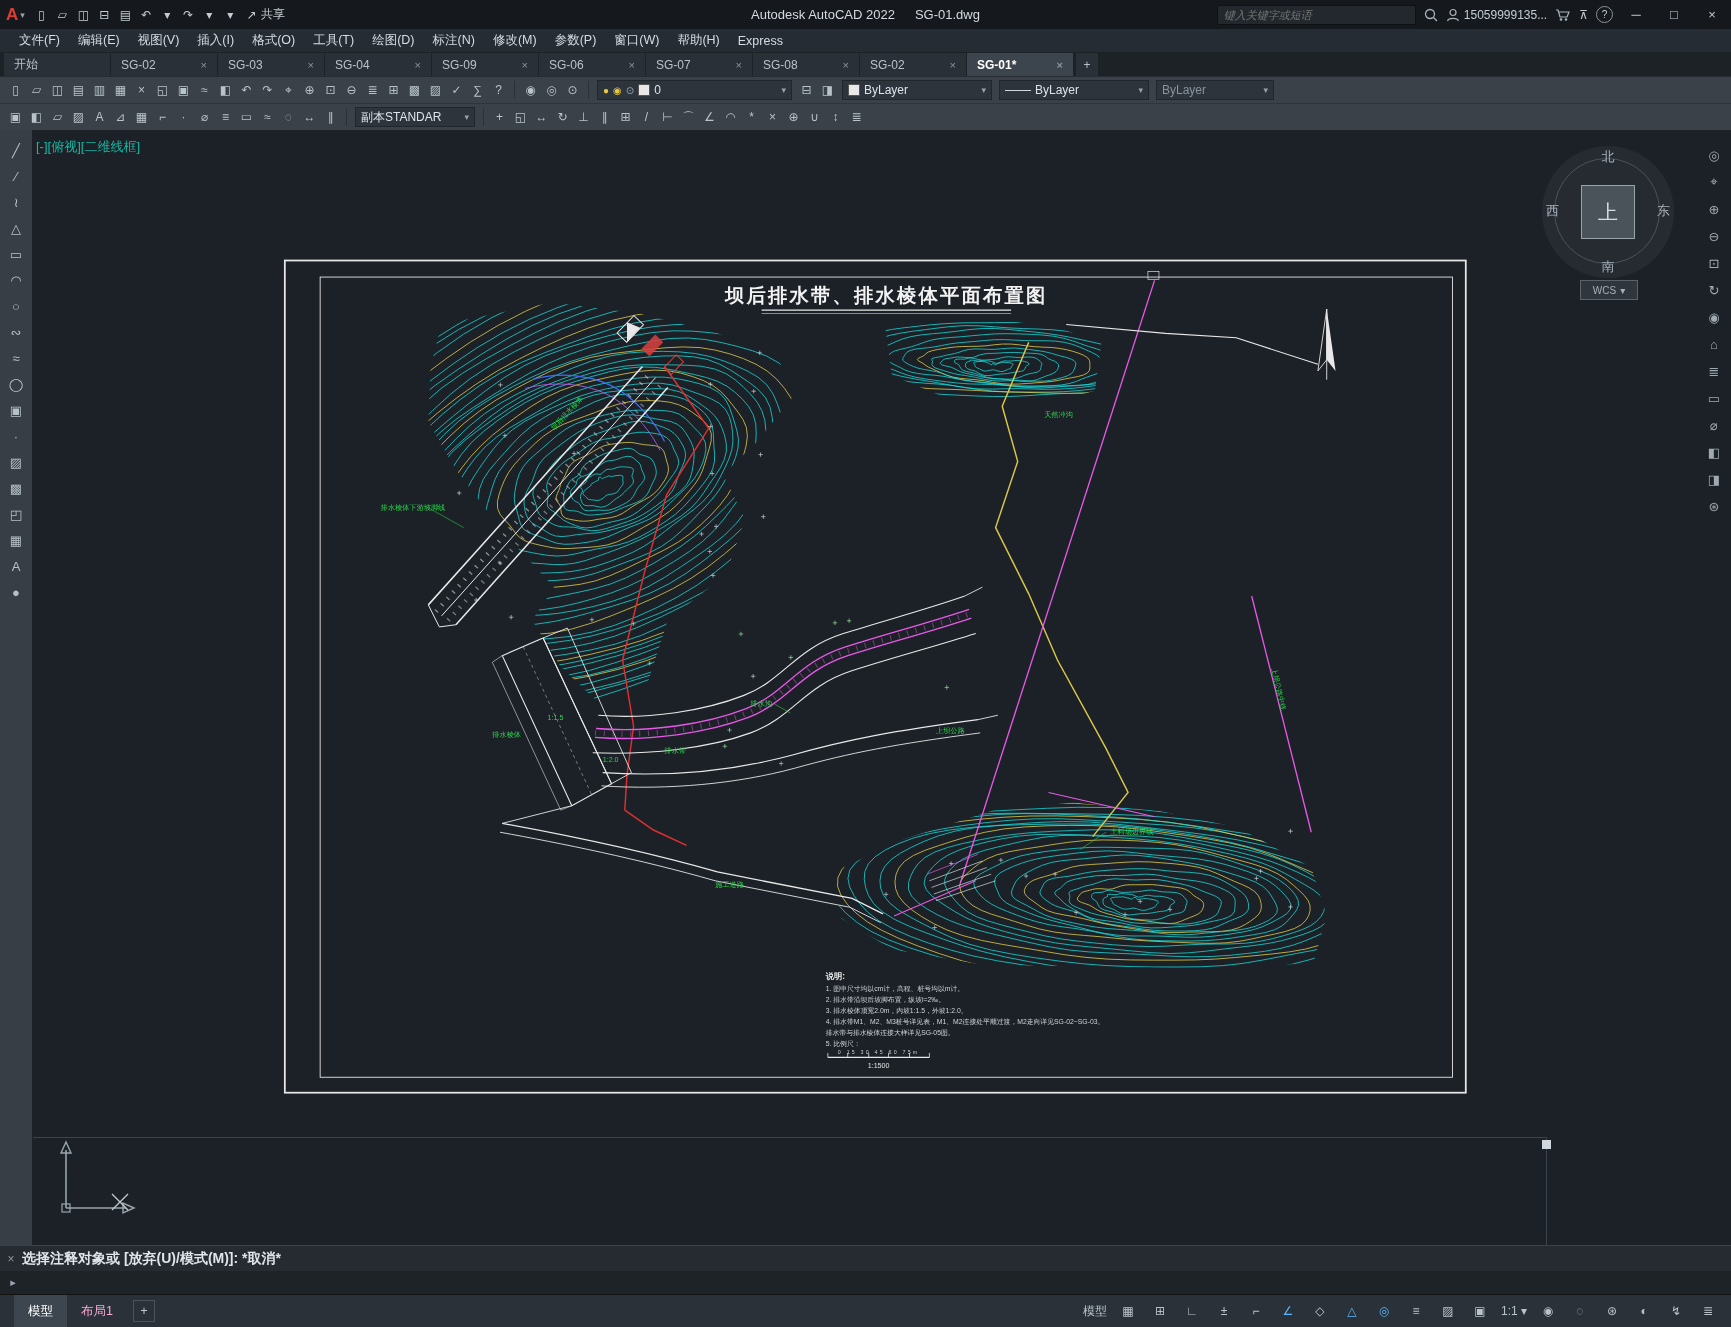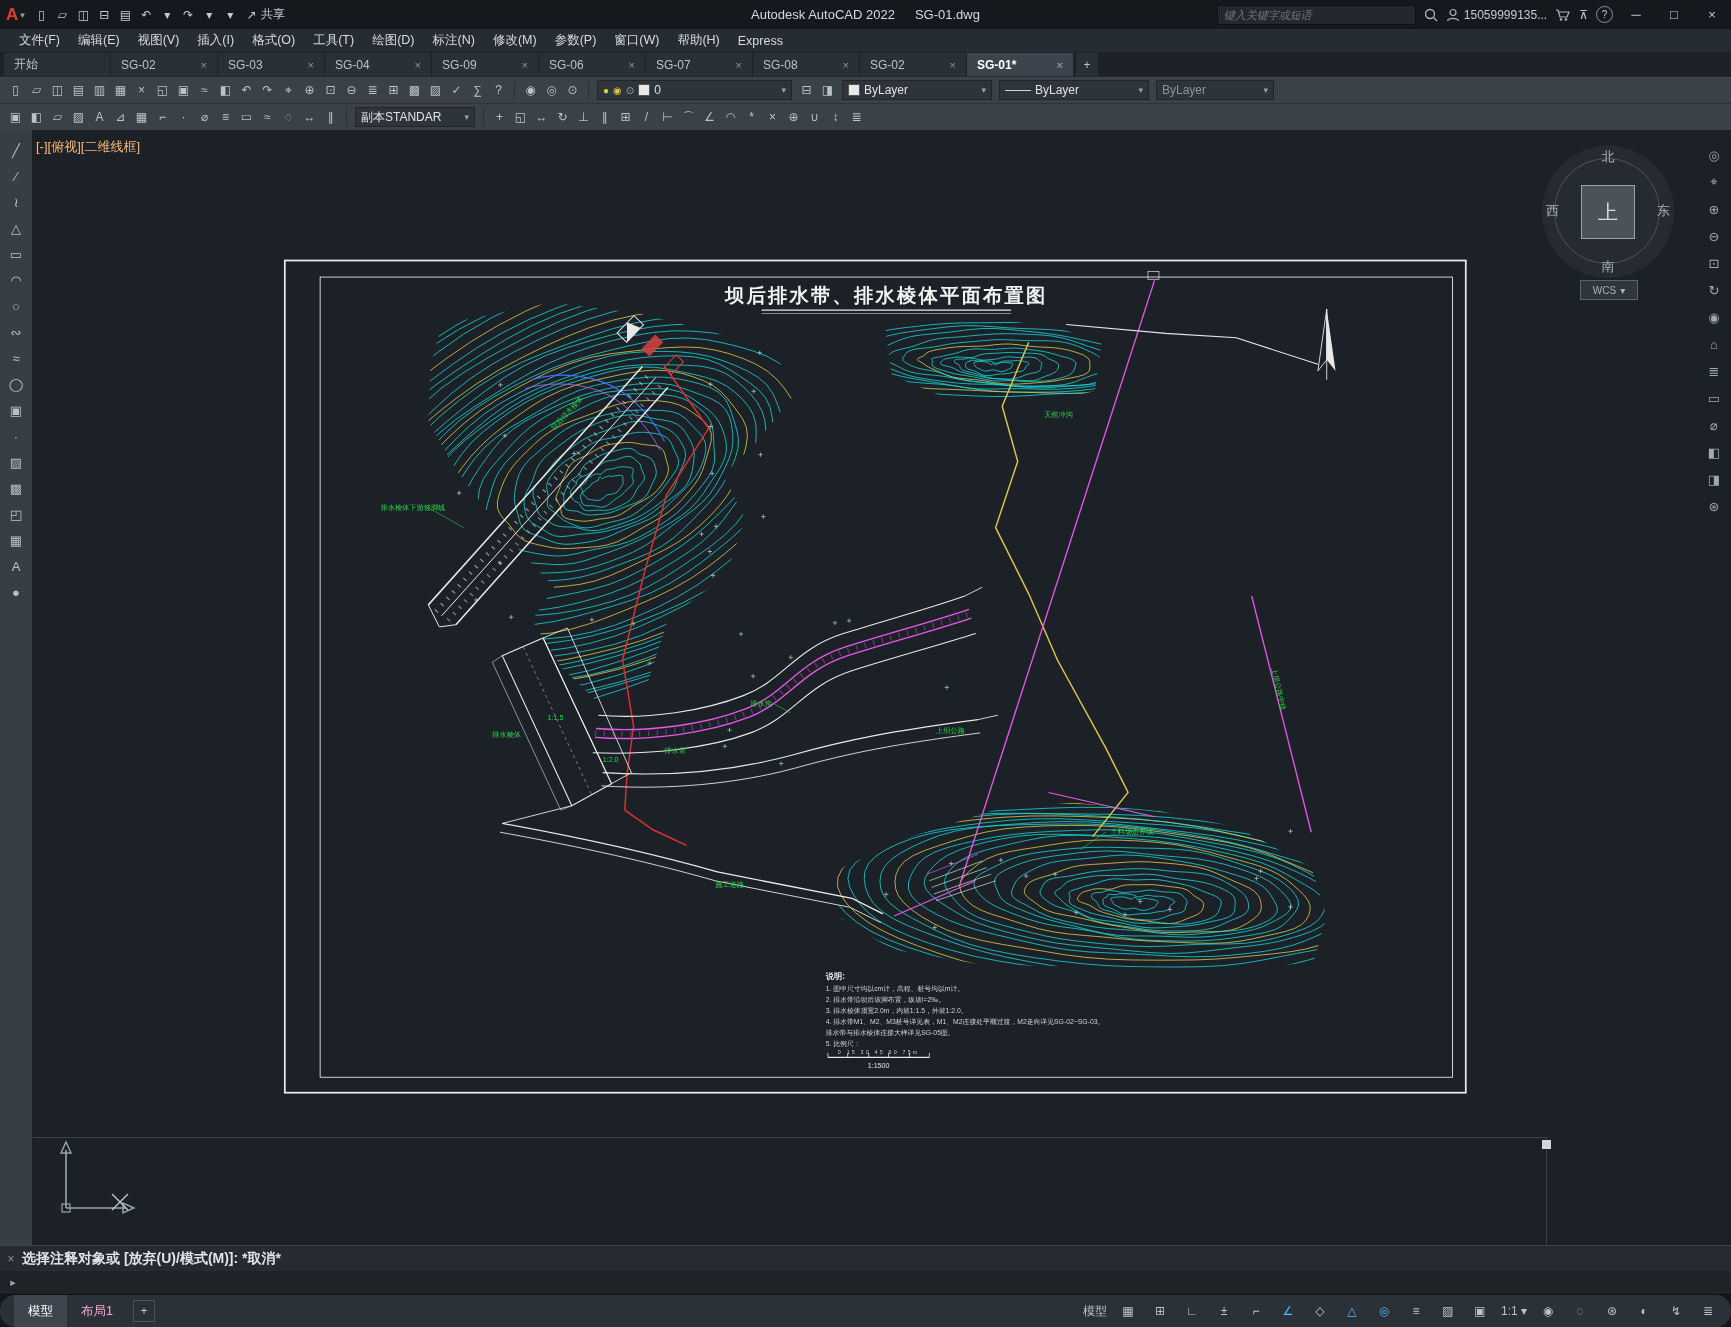--- a/index.html
+++ b/index.html
@@ -41,21 +41,21 @@
   .swatch{width:10px;height:10px;background:#e8e8e8;border:1px solid #555;flex:none;}
   .mini{font-size:10px;flex:none;}
   .ltline{width:26px;height:0;border-top:1.5px solid #cdd5dc;flex:none;}
 
   
   #canvas{position:absolute;left:0;top:130px;width:1731px;height:1115px;background:#1c2127;cursor:crosshair;overflow:hidden;}
   #leftpal{position:absolute;left:0;top:0;width:32px;height:100%;background:#373e45;display:flex;flex-direction:column;align-items:center;padding-top:8px;gap:2px;box-sizing:border-box;}
   .lp-icon{width:26px;height:24px;display:flex;align-items:center;justify-content:center;color:#b6c0c9;font-size:13px;}
   #rightpal{position:absolute;right:4px;top:14px;width:26px;display:flex;flex-direction:column;align-items:center;gap:5px;}
   .rp-icon{width:24px;height:22px;display:flex;align-items:center;justify-content:center;color:#9fa9b2;font-size:13px;}
-  .vp-label{position:absolute;left:36px;top:8px;font-size:13px;color:#fdba74;}
+  .vp-label{position:absolute;left:36px;top:8px;font-size:13px;color:#14b8a6;}
   #navcube{position:absolute;left:1542px;top:16px;width:132px;height:132px;}
   .cube-ring{position:absolute;left:0;top:0;width:132px;height:132px;border-radius:50%;background:rgba(58,64,72,0.35);}
   .cube-ring2{position:absolute;left:12px;top:12px;width:106px;height:106px;border-radius:50%;border:1px solid #4a525a;box-sizing:border-box;}
   .cube-face{position:absolute;left:39px;top:39px;width:54px;height:54px;background:#4a525a;border:1px solid #9aa4ad;display:flex;align-items:center;justify-content:center;font-size:20px;color:#d5dbe1;box-sizing:border-box;}
   .cube-n{position:absolute;left:0;right:0;top:2px;text-align:center;color:#a7b1ba;font-size:13px;}
   .cube-s{position:absolute;left:0;right:0;bottom:2px;text-align:center;color:#a7b1ba;font-size:13px;}
   .cube-w{position:absolute;left:4px;top:56px;color:#a7b1ba;font-size:13px;}
   .cube-e{position:absolute;right:4px;top:56px;color:#a7b1ba;font-size:13px;}
   .wcs-pill{position:absolute;left:1580px;top:150px;width:56px;height:18px;border:1px solid #5a636b;background:#30363d;color:#a7b1ba;font-size:10px;display:flex;align-items:center;justify-content:center;gap:4px;}
   .vp-line-h{position:absolute;left:33px;top:1007px;width:1513px;height:1px;background:#39434d;}
@@ -76,21 +76,21 @@
   
   #cmdhist{position:absolute;left:0;top:1245px;width:100%;height:26px;background:#262b31;border-top:1px solid #3a424a;display:flex;align-items:center;box-sizing:border-box;}
   .cmd-close{width:22px;text-align:center;color:#8a939c;font-size:12px;}
   .cmd-hist-text{color:#dfe5ea;font-size:14px;font-weight:bold;}
   #cmdline{position:absolute;left:0;top:1271px;width:100%;height:24px;background:#1e2328;display:flex;align-items:center;box-sizing:border-box;border-bottom:1px solid #111;}
   .cmd-icon{width:26px;text-align:center;color:#9aa5af;font-size:11px;}
   .cmd-input{flex:1;background:transparent;border:none;outline:none;color:#dfe5ea;font-style:italic;font-size:14px;font-family:"Liberation Sans","DejaVu Sans",sans-serif;}
   .cmd-input::placeholder{color:#8792 9c;color:#87929c;}
 
   
-  #statusbar{position:absolute;left:0;top:1295px;width:100%;height:32px;background:#2b3138;display:flex;align-items:center;padding:0 8px 0 14px;box-sizing:border-box;border-radius:15px;}
+  #statusbar{position:absolute;left:0;top:1295px;width:100%;height:32px;background:#2b3138;display:flex;align-items:center;padding:0 8px 0 14px;box-sizing:border-box;}
   .mtab{padding:0 14px;height:32px;display:flex;align-items:center;font-size:12.5px;color:#f9a8d4;}
   .mtab.active{background:#3d454e;color:#ffffff;}
   .mtab-add{width:20px;height:20px;display:flex;align-items:center;justify-content:center;color:#c3ccd4;border:1px solid #4a525a;margin-left:6px;font-size:12px;}
   #sbicons{margin-left:auto;display:flex;align-items:center;gap:2px;}
   .sb-icon{min-width:22px;height:22px;padding:0 4px;display:flex;align-items:center;justify-content:center;font-size:12px;color:#b9c3cc;border-radius:2px;white-space:nowrap;}
   .sb-icon.active{color:#5ab7ff;}
 </style>
 </head>
 <body>
 

